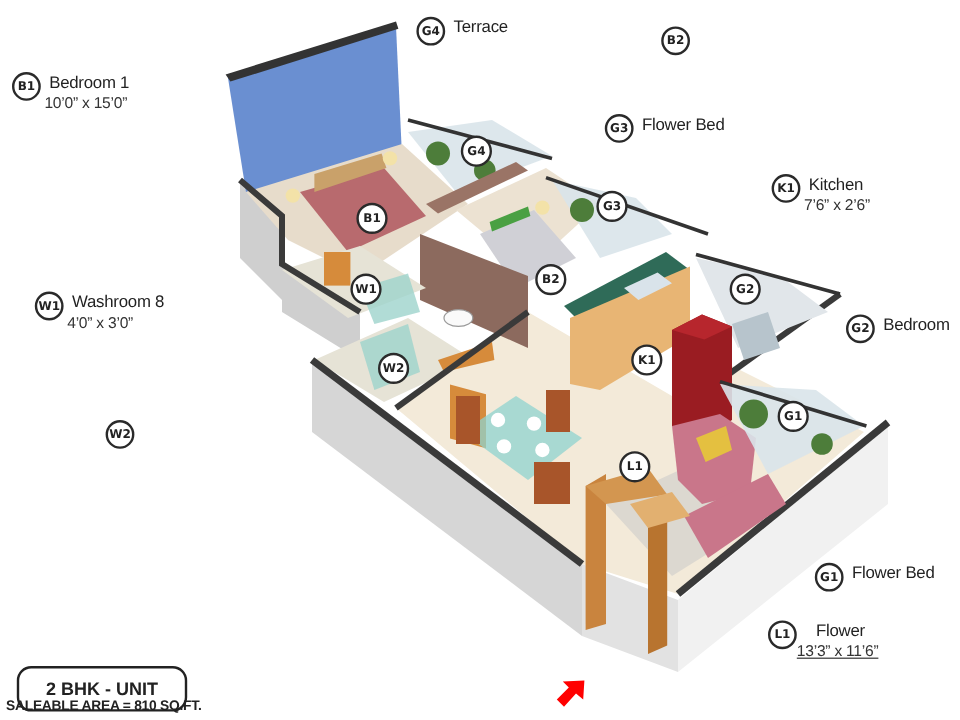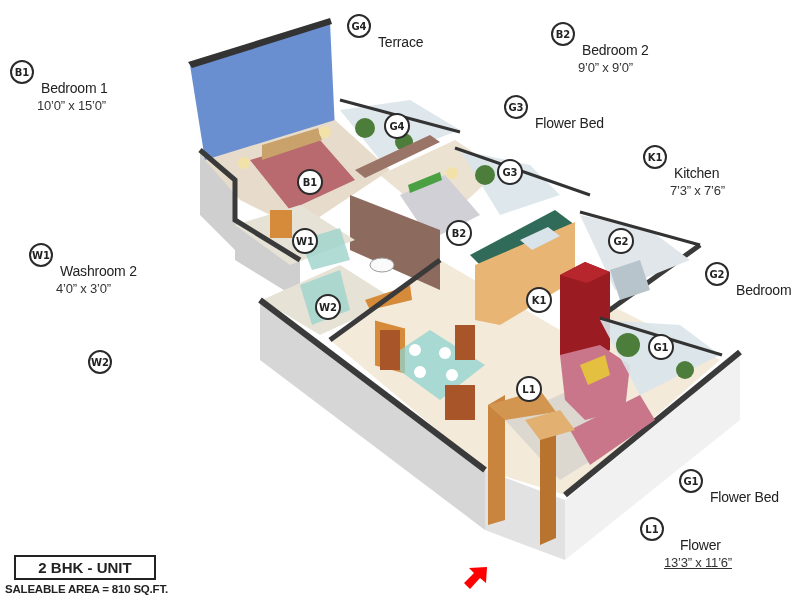--- a/index.html
+++ b/index.html
@@ -3,26 +3,26 @@
 <meta charset="utf-8">
 <style>
   * { margin:0; padding:0; box-sizing:border-box; }
   html, body { width:800px; height:600px; background:#ffffff; overflow:hidden; }
   body { position:relative; font-family:"Liberation Sans", sans-serif; color:#222; }
   .legend { position:absolute; display:flex; align-items:flex-start; }
   .badge { width:24px; height:24px; border:2.2px solid #2a2a2a; border-radius:50%; background:#fff;
            display:flex; align-items:center; justify-content:center;
            font-family:"DejaVu Sans", sans-serif; font-weight:bold; font-size:10px; color:#222; flex:none; }
   .legend .txt { margin-left:7px; line-height:17px; }
-  .legend .name { font-family:"Liberation Sans Narrow","Liberation Sans", sans-serif; font-size:14px; color:#222; display:block; letter-spacing:-0.2px;margin-top:20px;}
+  .legend .name { font-family:"Liberation Sans Narrow","Liberation Sans", sans-serif; font-size:14px; color:#222; display:block; letter-spacing:-0.2px;}
   .legend .dim { font-size:13px; color:#333; display:block; margin-left:-4px; letter-spacing:-0.2px;}
   .marker { position:absolute; width:26px; height:26px; border:2.2px solid #2a2a2a; border-radius:50%; background:#fff;
             display:flex; align-items:center; justify-content:center;
             font-family:"DejaVu Sans", sans-serif; font-weight:bold; font-size:10px; color:#222; z-index:5; }
-  .unit-box { position:absolute; left:14px; top:555px; width:142px; height:25px; border:2.5px solid #222; border-radius:0;
+  .unit-box { position:absolute; left:14px; top:555px; width:142px; height:38px; border:2.5px solid #222; border-radius:12px;
               display:flex; align-items:center; justify-content:center; font-weight:bold; font-size:15px; background:#fff; }
   .area { position:absolute; left:5px; top:583px; font-size:11.5px; font-weight:bold; color:#222; letter-spacing:-0.2px; }
   svg.plan { position:absolute; left:0; top:0; }
 </style>
 </head>
 <body>
 
 <svg class="plan" width="800" height="600" viewBox="0 0 800 600">
 
   <polygon points="200,150 235,180 235,250 200,215" fill="#cfcfcf"></polygon>
@@ -135,45 +135,41 @@
 
 <div class="legend" style="left:347px;top:14px;">
   <span class="badge">G4</span>
   <span class="txt">
       <span class="name">Terrace</span>
     </span>
 </div>
 
 <div class="legend" style="left:551px;top:22px;">
   <span class="badge">B2</span>
-  <span class="txt">
-      <span class="name">Bedroom 2</span>
-  <span class="dim">9’0” x 9’0”</span>
-    </span>
 </div>
 
 <div class="legend" style="left:504px;top:95px;">
   <span class="badge">G3</span>
   <span class="txt">
       <span class="name">Flower Bed</span>
     </span>
 </div>
 
 <div class="legend" style="left:643px;top:145px;">
   <span class="badge">K1</span>
   <span class="txt">
       <span class="name">Kitchen</span>
-  <span class="dim">7’3” x 7’6”</span>
+  <span class="dim">7’6” x 2’6”</span>
     </span>
 </div>
 
 <div class="legend" style="left:29px;top:243px;">
   <span class="badge">W1</span>
   <span class="txt">
-      <span class="name">Washroom 2</span>
+      <span class="name">Washroom 8</span>
   <span class="dim">4’0” x 3’0”</span>
     </span>
 </div>
 
 <div class="legend" style="left:705px;top:262px;">
   <span class="badge">G2</span>
   <span class="txt">
       <span class="name">Bedroom</span>
     </span>
 </div>

